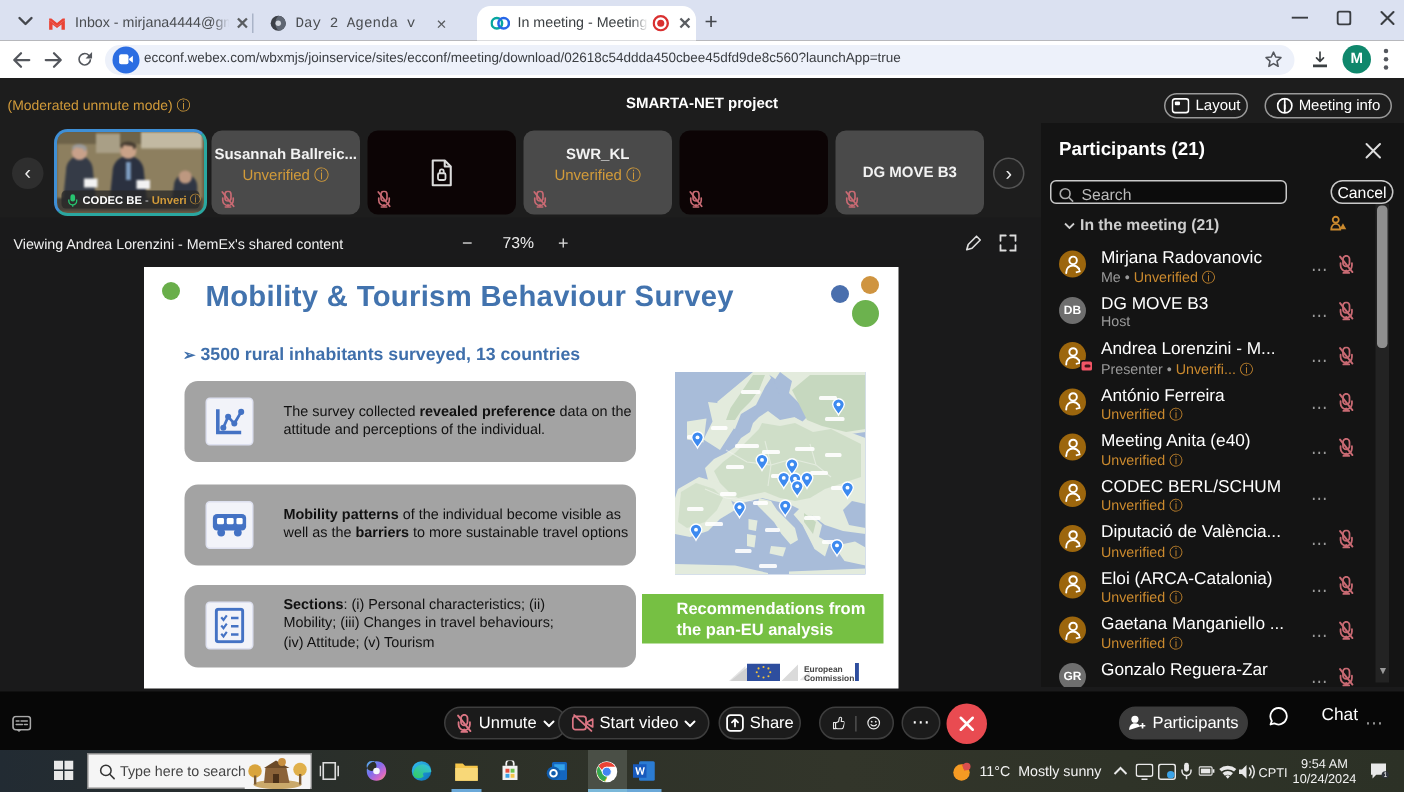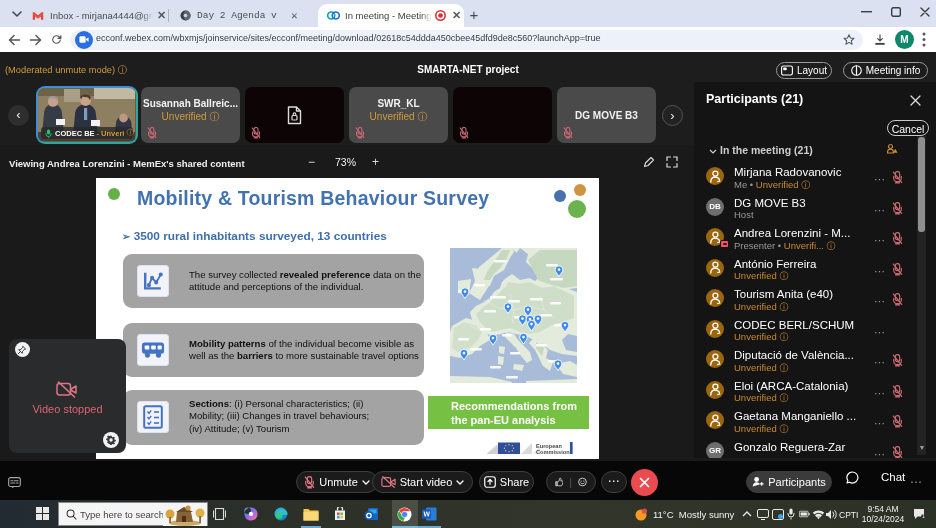--- a/index.html
+++ b/index.html
@@ -30,21 +30,21 @@
 #strip { position:absolute; left:0; top:30px; width:700px; height:63px; background:#1d1d1d; }
 .thumb { position:absolute; top:5px; width:99px; height:56px; border-radius:7px; background:#4a4a4a; overflow:hidden; }
 .thumb .nm { width:100%; text-align:center; color:#f2f2f2; font-size:10px; font-weight:bold; margin-top:11px; }
 .thumb .uv { width:100%; text-align:center; color:#d29b3a; font-size:10px; margin-top:1px; }
 .thumb.dark { background:#0c0405; }
 .micoff-sm { position:absolute; left:6px; bottom:4px; }
 .navbtn { position:absolute; top:23px; width:21px; height:21px; border-radius:50%; background:#2e2e2e; color:#eee; text-align:center; line-height:20px; font-size:13px; }
 
 
 #viewbar { position:absolute; left:0; top:98px; width:700px; height:23px; background:#1a1a1b; color:#e8e8e8; }
-#viewtxt { position:absolute; left:9px; top:8px; font-size:9.5px; font-weight:bold; color:#f0f0f0; }
+#viewtxt { position:absolute; left:9px; top:8px; font-size:9.5px; font-weight:normal; color:#f0f0f0; }
 
 
 #stage { position:absolute; left:0; top:121px; width:700px; height:288px; background:#1a1a1b; }
 #slide { position:absolute; left:96px; top:5px; width:503px; height:281px; background:#fff; }
 
 
 .lbox { background:#a3a3a3; border-radius:9px; }
 .itile { position:absolute; left:14px; top:11px; width:32px; height:32px; background:#f2f3f9; border:1.5px solid #dde0ef; border-radius:3px; display:flex; align-items:center; justify-content:center; }
 .ltxt { position:absolute; left:66px; font-size:9.6px; line-height:12.3px; color:#111; white-space:nowrap; }
 
@@ -448,45 +448,32 @@
             </g>
           <path d="M35 13L46 2v11z" fill="#dadada"></path>
             <path d="M47 12.5L54 6v6.5z" fill="#e6e6e6"></path>
           <text x="50" y="6.8" font-size="5.6" fill="#444" font-family="Liberation Sans, sans-serif" font-weight="bold">European</text>
           <text x="50" y="13" font-size="5.6" fill="#444" font-family="Liberation Sans, sans-serif" font-weight="bold">Commission</text>
           <rect x="84" y="1" width="2.6" height="12" fill="#2e4e9e"></rect>
         </svg>
       </div>
     </div>
   </div>
-  <div id="selfview">
-    <div class="abs" style="left:5.5px;top:3px;width:15px;height:15px;border-radius:50%;background:#f2f2f2">
-      <svg style="position:absolute;left:2.5px;top:2.5px" width="10" height="10" viewBox="0 0 12 12">
-          <path d="M7 1.5l3.5 3.5-1.8.4-2 2L6.3 10 2 5.7l2.6-.4 2-2z" fill="none" stroke="#333" stroke-width="1.1" stroke-linejoin="round"></path>
-          <path d="M3.8 8.2L1.5 10.5" stroke="#333" stroke-width="1.1" stroke-linecap="round"></path>
-        </svg>
-    </div>
-    <svg class="abs" style="left:47px;top:42px" width="22" height="17" viewBox="0 0 22 17">
-        <rect x="1" y="2.5" width="13.5" height="11.5" rx="2.5" fill="none" stroke="#dc7684" stroke-width="1.5"></rect>
-        <path d="M14.5 8.5l5.5-3.5v7L14.5 9z" fill="none" stroke="#dc7684" stroke-width="1.5" stroke-linejoin="round"></path>
-        <path d="M2.5 1l16 15" stroke="#dc7684" stroke-width="1.6" stroke-linecap="round"></path>
-      </svg>
-    <div class="abs" style="left:0;top:64px;width:117px;text-align:center;color:#dc6470;font-size:11px">Video stopped</div>
-    <div class="abs" style="left:94px;top:93px;width:16px;height:16px;border-radius:50%;background:#f2f2f2">
-      <svg style="position:absolute;left:3px;top:3px" width="10" height="10" viewBox="0 0 20 20">
-          <path d="M8.5 1h3l.5 2.5 2 .9L16.2 3l2.1 2.1-1.4 2.2.9 2 2.5.5v3l-2.5.5-.9 2 1.4 2.2-2.1 2.1-2.2-1.4-2 .9-.5 2.5h-3l-.5-2.5-2-.9L3.8 17l-2.1-2.1 1.4-2.2-.9-2L-.3 10.2v-3l2.5-.5.9-2L1.7 2.5 3.8.4 6 1.8l2-.9z" fill="#3a3a3a" transform="scale(.95) translate(.5,.5)"></path>
-          <circle cx="10" cy="10" r="3.4" fill="#f2f2f2"></circle>
-        </svg>
-    </div>
-  </div>
   <div id="panel">
     <div class="abs" style="left:12px;top:10px;font-size:12.5px;font-weight:bold;color:#fff">Participants (21)</div>
     <svg class="abs" style="left:216px;top:13px" width="11" height="11" viewBox="0 0 11 11">
         <path d="M1 1l9 9M10 1l-9 9" stroke="#ddd" stroke-width="1.3" stroke-linecap="round"></path>
       </svg>
+    <div class="abs" style="left:6px;top:38px;width:158px;height:16px;border:1px solid #c9c9c9;border-radius:4px;background:#0c0c0c">
+      <svg class="abs" style="left:5px;top:3.5px" width="10" height="10" viewBox="0 0 11 11">
+          <circle cx="4.5" cy="4.5" r="3.6" fill="none" stroke="#aaa" stroke-width="1.2"></circle>
+          <path d="M7.3 7.3L10 10" stroke="#aaa" stroke-width="1.2" stroke-linecap="round"></path>
+        </svg>
+      <span class="abs" style="left:20px;top:3px;color:#bbb;font-size:10.5px">Search</span>
+    </div>
     <div class="abs" style="left:193px;top:38px;width:42px;height:16px;border:1px solid #c9c9c9;border-radius:9px;color:#fff;font-size:10.5px;text-align:center;line-height:16px">Cancel</div>
     <div class="abs" style="left:15px;top:62px;color:#cdcdcd;font-size:10.5px;font-weight:bold"><svg width="8" height="5" viewBox="0 0 8 5" style="margin-right:3px">
           <path d="M1 1l3 3 3-3" stroke="#cdcdcd" stroke-width="1.2" fill="none"></path>
         </svg>In the meeting (21)</div>
     <svg class="abs" style="left:192px;top:61px" width="12" height="12" viewBox="0 0 12 12">
         <circle cx="4.5" cy="3.5" r="2" fill="none" stroke="#cb8a2e" stroke-width="1.2"></circle>
         <path d="M1.5 10c0-2.4 1.5-3.8 3-3.8s3 1.4 3 3.8z" fill="none" stroke="#cb8a2e" stroke-width="1.2"></path>
         <path d="M9.3 5.8l2.2 4h-4.4z" fill="#cb8a2e"></path>
       </svg>
     <div id="rows" style="position:absolute;left:0;top:4px;width:242px;height:372px">
@@ -547,21 +534,21 @@
             <path d="M1.5 5v1.5a3.5 3.5 0 007 0V5M5 9.5V11M3.2 11h3.6" stroke="#c96a73" stroke-width="1.1" fill="none" stroke-linecap="round"></path>
             <path d="M1.2 1l7.6 9.5" stroke="#c96a73" stroke-width="1.2" stroke-linecap="round"></path>
           </svg></div>
 <div class="av" style="top:203.0px">
           <svg width="12" height="13" viewBox="0 0 12 13">
             <circle cx="6.4" cy="3.6" r="2.5" fill="none" stroke="#fff" stroke-width="1.3"></circle>
             <path d="M1.8 12c0-3.2 2-5 4.6-5 1.6 0 3 .8 3.8 2.2" fill="none" stroke="#fff" stroke-width="1.3" stroke-linecap="round"></path>
             <path d="M8.2 11.6l2.6-.6-.6-2.4" fill="none" stroke="#fff" stroke-width="1.1"></path>
           </svg>
         </div>
-        <div class="pname" style="top:202.0px">Tourism Anita (e40)</div>
+        <div class="pname" style="top:202.0px">Meeting Anita (e40)</div>
         <div class="psub" style="top:214.5px"><span class="so">Unverified </span><span class="soi">ⓘ</span></div>
         <div class="pdots" style="top:209.0px">⋯</div>
         <div class="pmic" style="top:206.0px"><svg width="11" height="13" viewBox="0 0 10 12">
             <rect x="3" y="0.5" width="4" height="6.5" rx="2" fill="none" stroke="#c96a73" stroke-width="1.1"></rect>
             <path d="M1.5 5v1.5a3.5 3.5 0 007 0V5M5 9.5V11M3.2 11h3.6" stroke="#c96a73" stroke-width="1.1" fill="none" stroke-linecap="round"></path>
             <path d="M1.2 1l7.6 9.5" stroke="#c96a73" stroke-width="1.2" stroke-linecap="round"></path>
           </svg></div>
 <div class="av" style="top:233.5px">
           <svg width="12" height="13" viewBox="0 0 12 13">
             <circle cx="6.4" cy="3.6" r="2.5" fill="none" stroke="#fff" stroke-width="1.3"></circle>

